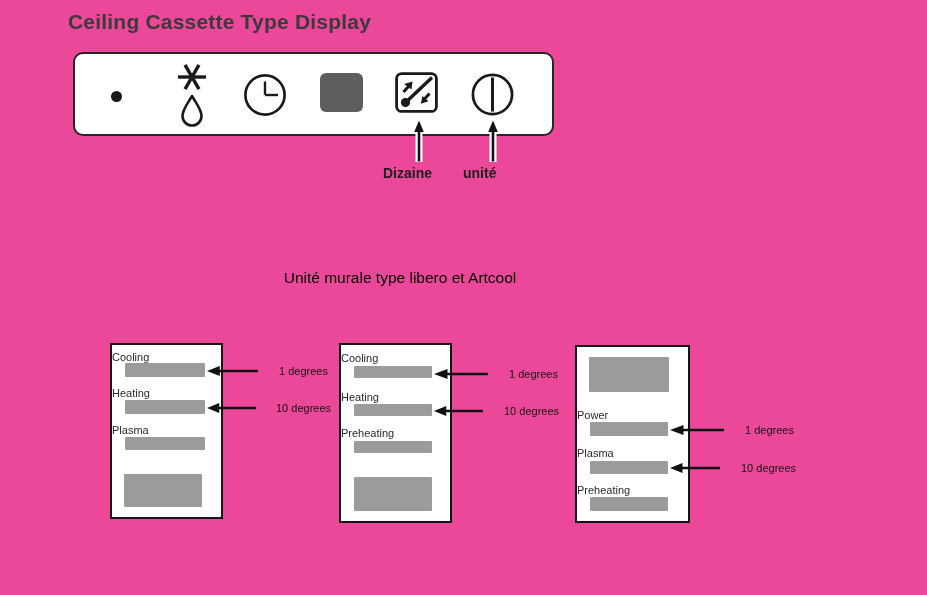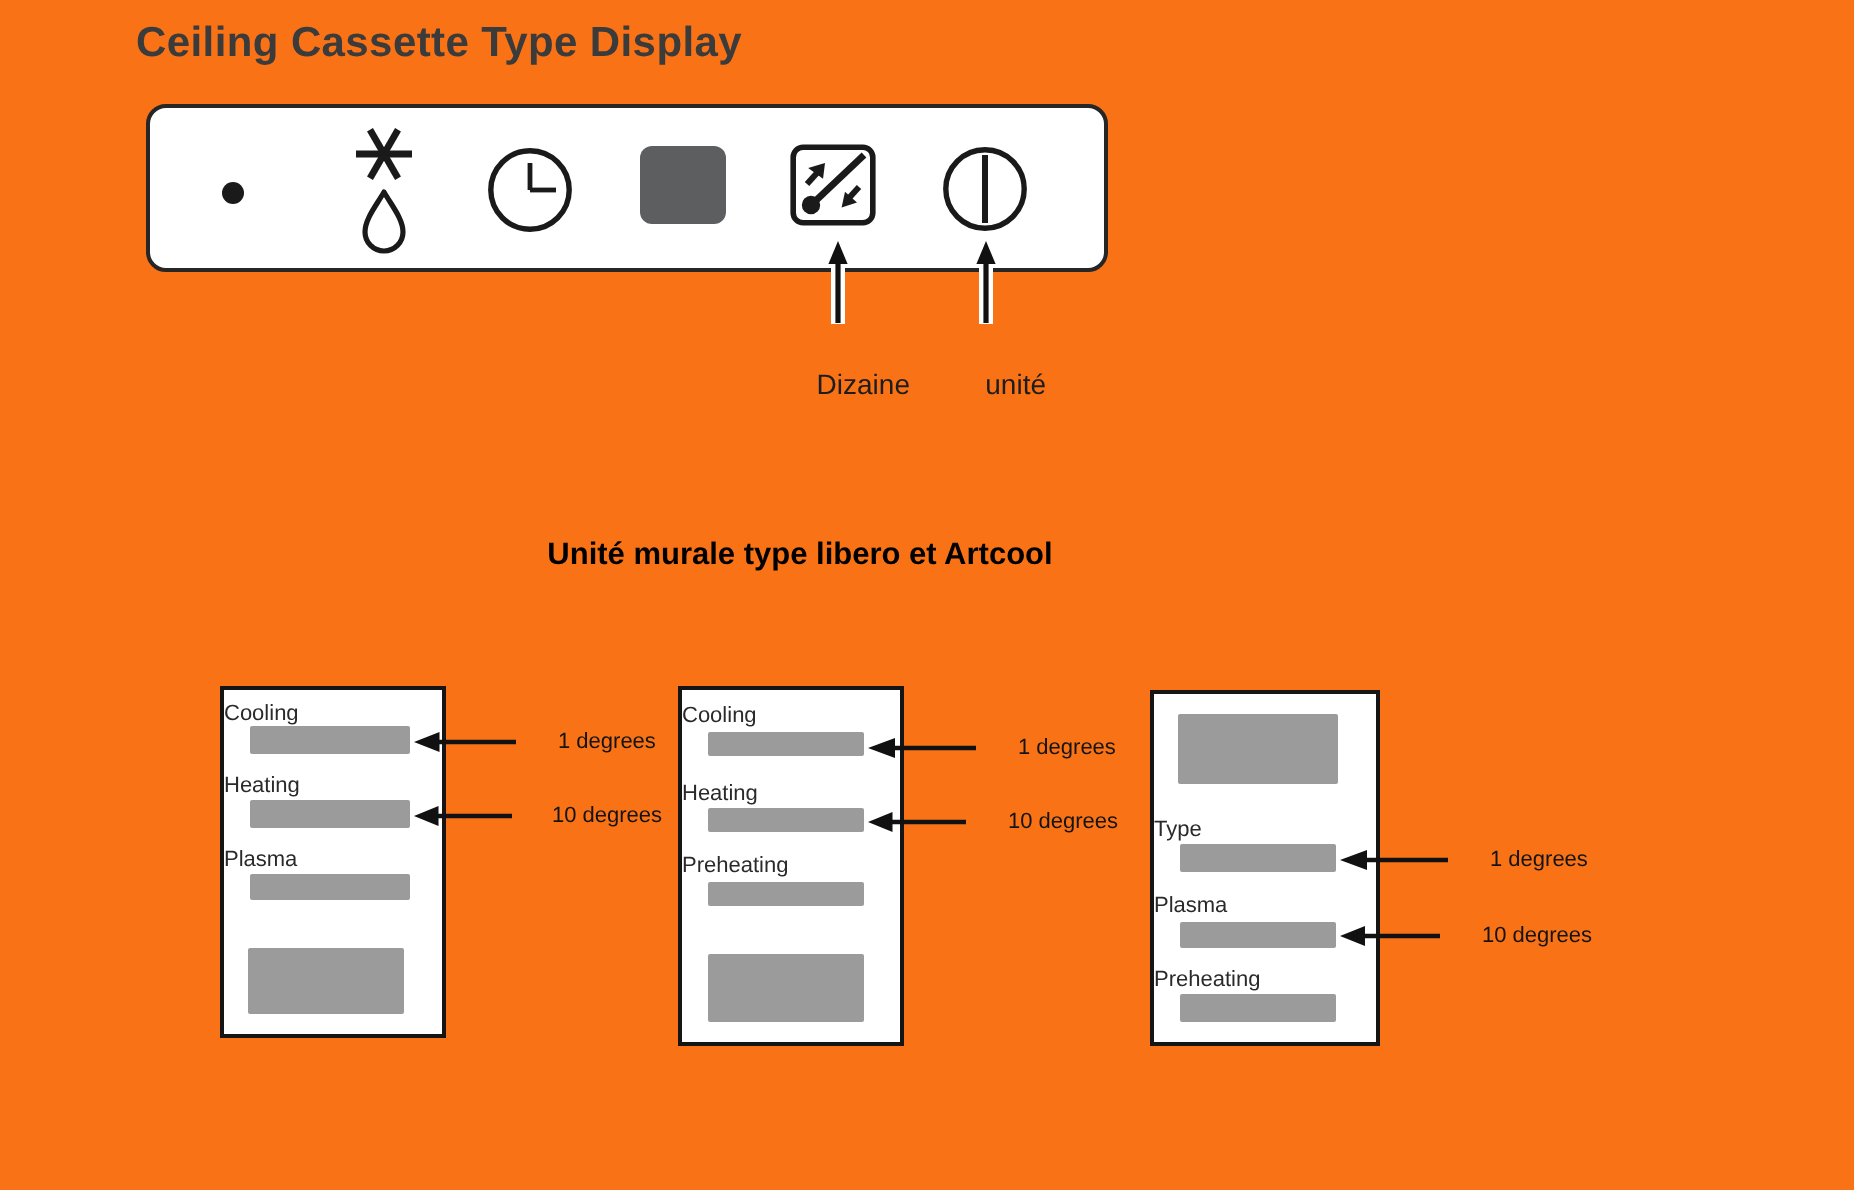--- a/index.html
+++ b/index.html
@@ -1,42 +1,42 @@
 <!DOCTYPE html>
 <html><head>
 <meta charset="utf-8">
 <style>
   html,body{margin:0;padding:0;background:#ffffff;}
   .page{
-    position:relative;width:927px;height:595px;background:#f97316;
+    position:relative;width:927px;height:595px;background:#ec4899;
     font-family:"Liberation Sans", sans-serif;overflow:hidden;
   }
   .abs{position:absolute;}
 
   
   .main-title{
     left:68px;top:10px;font-size:21px;font-weight:bold;color:#3b3b3c;
     letter-spacing:0.2px;white-space:nowrap;
   }
   .cassette-panel{
     left:73px;top:52px;width:481px;height:84px;box-sizing:border-box;
     border:2.5px solid #262626;border-radius:10px;background:#ffffff;
   }
   .led-dot{left:36px;top:37px;width:11px;height:11px;border-radius:50%;background:#1a1a1a;}
   .display-window{
     left:244.5px;top:18.5px;width:43px;height:39px;border-radius:6px;background:#5c5e60;
   }
   .v-callout-label{
-    top:184px;font-size:14px;font-weight:normal;color:#1d1d1d;text-align:right;white-space:nowrap;
+    top:165px;font-size:14px;font-weight:bold;color:#1d1d1d;text-align:left;white-space:nowrap;
   }
 
   
   .section-title{
     left:100px;top:269px;width:600px;text-align:center;
-    font-size:15.5px;font-weight:bold;color:#000000;white-space:nowrap;
+    font-size:15.5px;font-weight:normal;color:#000000;white-space:nowrap;
   }
 
   
   .display-box{
     box-sizing:border-box;border:2.8px solid #151515;background:#ffffff;
   }
   .seg-label{
     position:absolute;left:0;width:100%;text-align:left;
     font-size:11px;color:#2a2a2a;white-space:nowrap;
   }
@@ -121,21 +121,21 @@
     <div class="seg-bar" style="left:13.2px;top:21.2px;width:78px;height:12px"></div>
     <div class="seg-label" style="top:46px">Heating</div>
     <div class="seg-bar" style="left:13.2px;top:59.2px;width:78px;height:12px"></div>
     <div class="seg-label" style="top:82px">Preheating</div>
     <div class="seg-bar" style="left:13.2px;top:96.2px;width:78px;height:12px"></div>
     <div class="seg-bar" style="left:13.2px;top:132.2px;width:78px;height:34px"></div>
   </div>
 
   <div class="abs display-box" style="left:575px;top:345px;width:115px;height:178px">
     <div class="seg-bar" style="left:12.2px;top:10.2px;width:80px;height:35px"></div>
-    <div class="seg-label" style="top:62px">Type</div>
+    <div class="seg-label" style="top:62px">Power</div>
     <div class="seg-bar" style="left:13.2px;top:75.2px;width:78px;height:14px"></div>
     <div class="seg-label" style="top:100px">Plasma</div>
     <div class="seg-bar" style="left:13.2px;top:114.2px;width:78px;height:13px"></div>
     <div class="seg-label" style="top:137px">Preheating</div>
     <div class="seg-bar" style="left:13.2px;top:150.2px;width:78px;height:14px"></div>
   </div>
 
   <svg class="abs" style="left:207px;top:365px" width="51" height="12" viewBox="0 0 50 12" preserveAspectRatio="none">
     <polygon points="0,6 12.5,1 12.5,11" fill="#111111"></polygon>
       <line x1="11.5" y1="6" x2="50" y2="6" stroke="#111111" stroke-width="2.3"></line>

